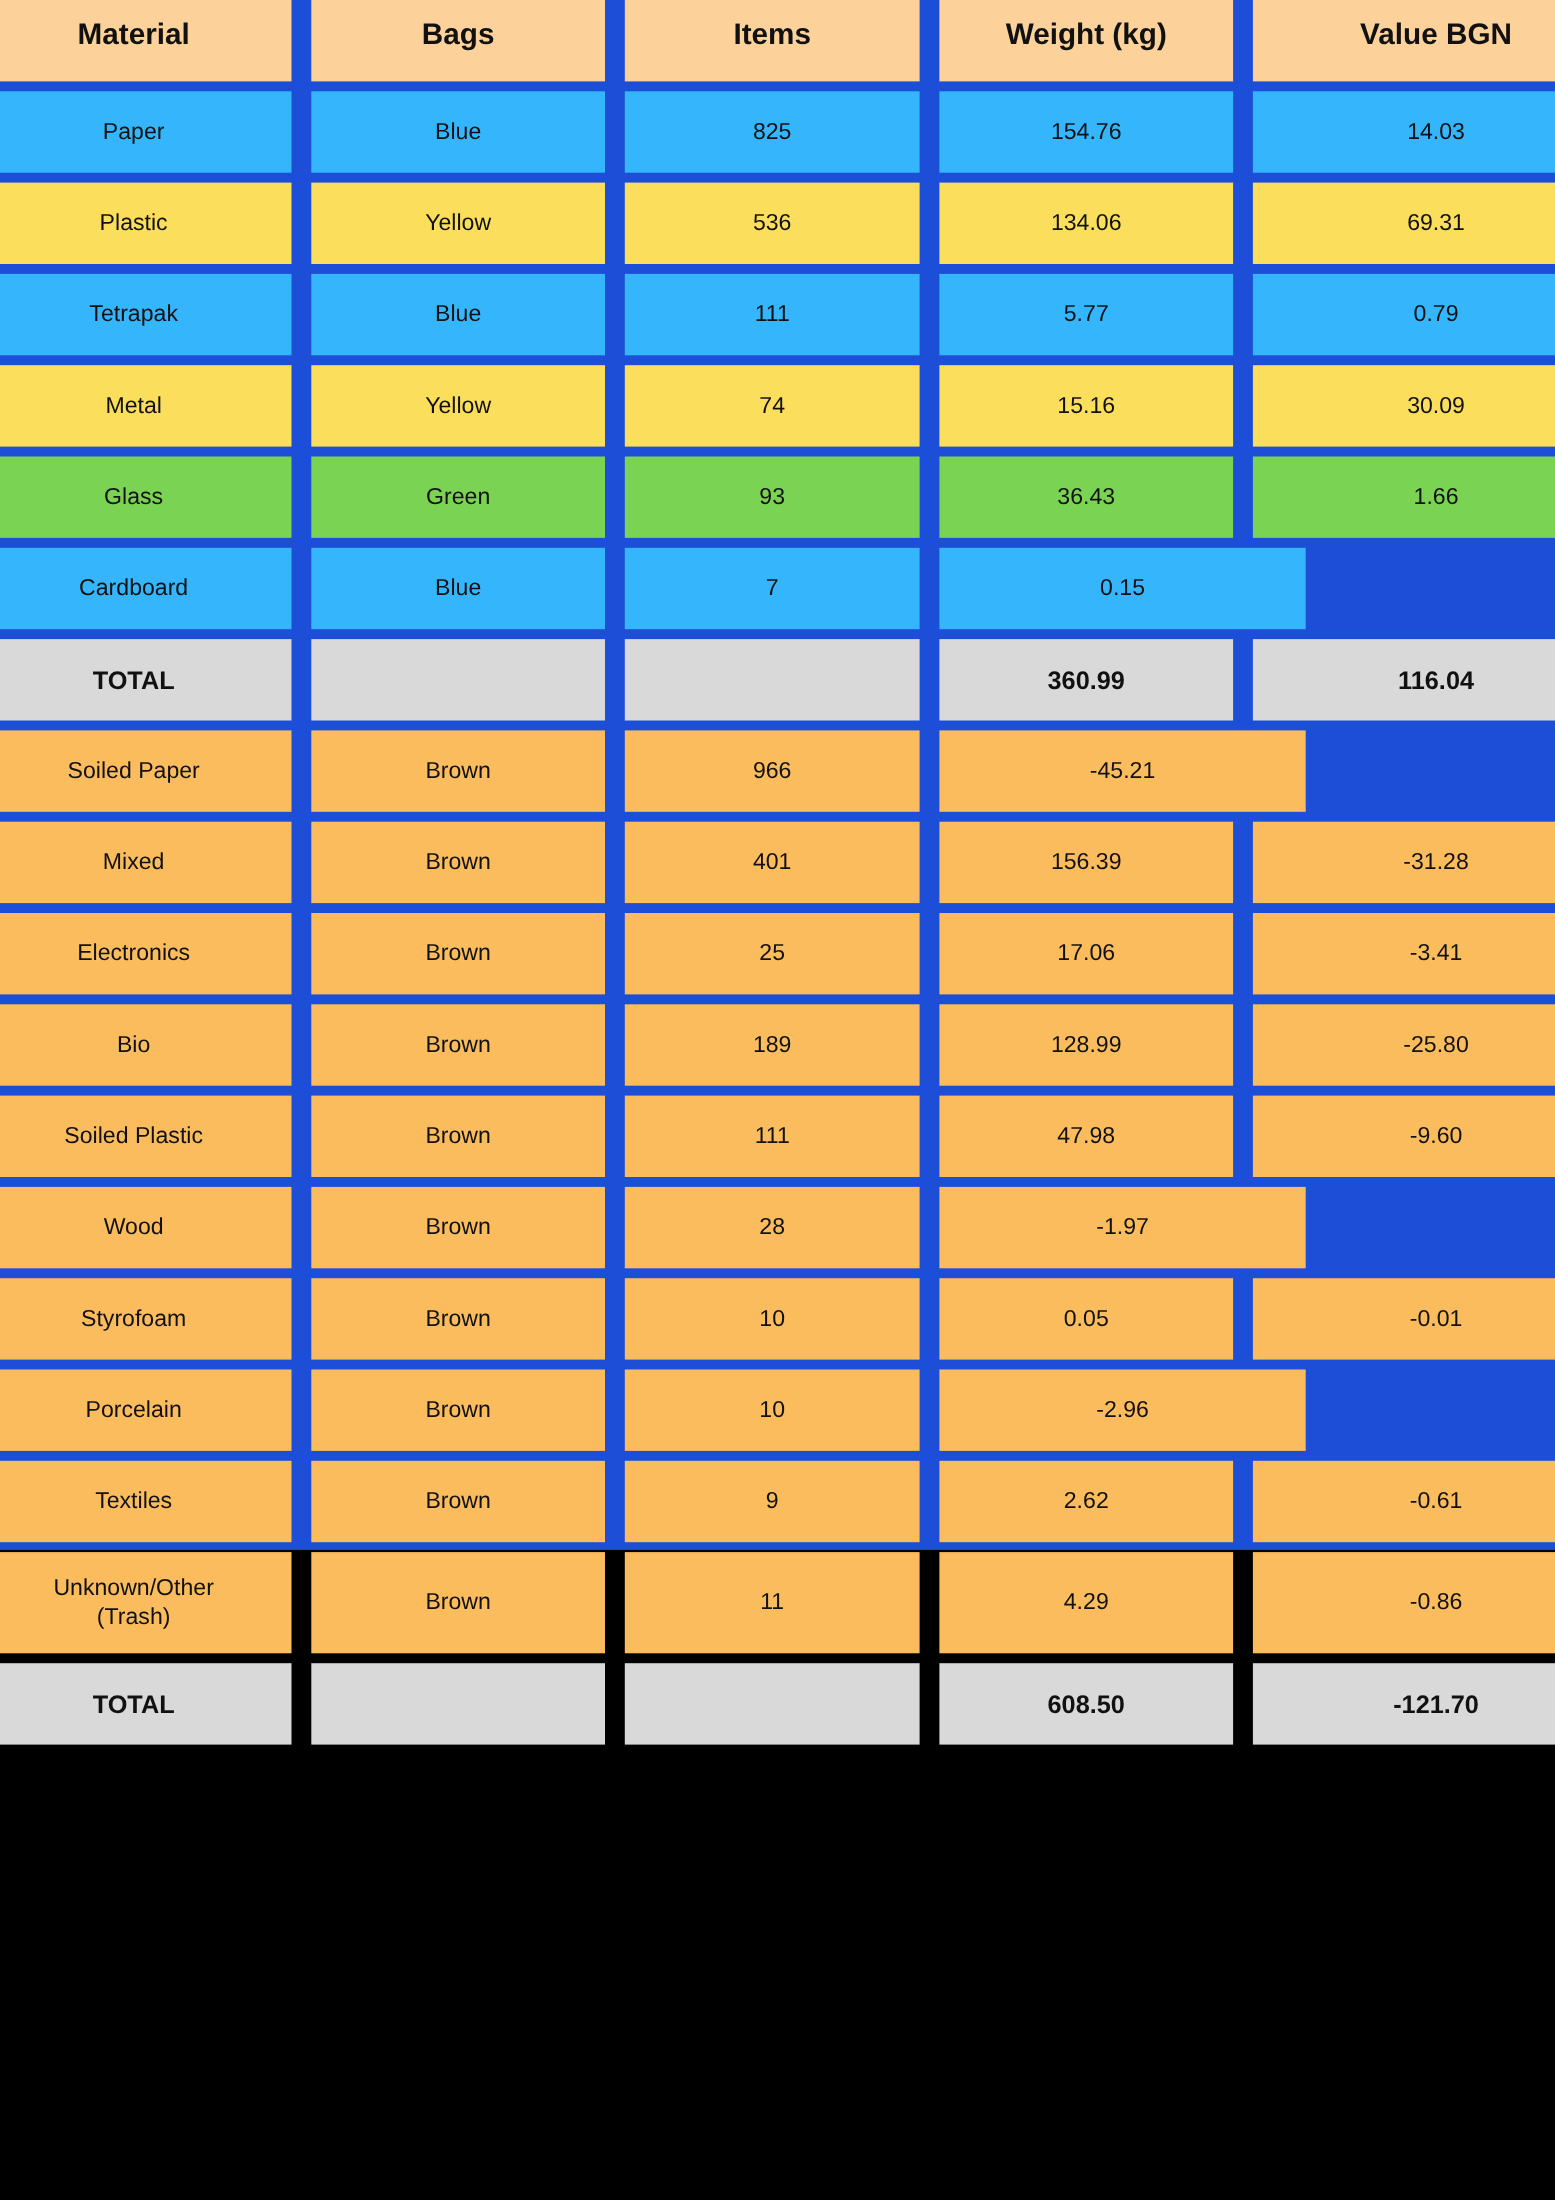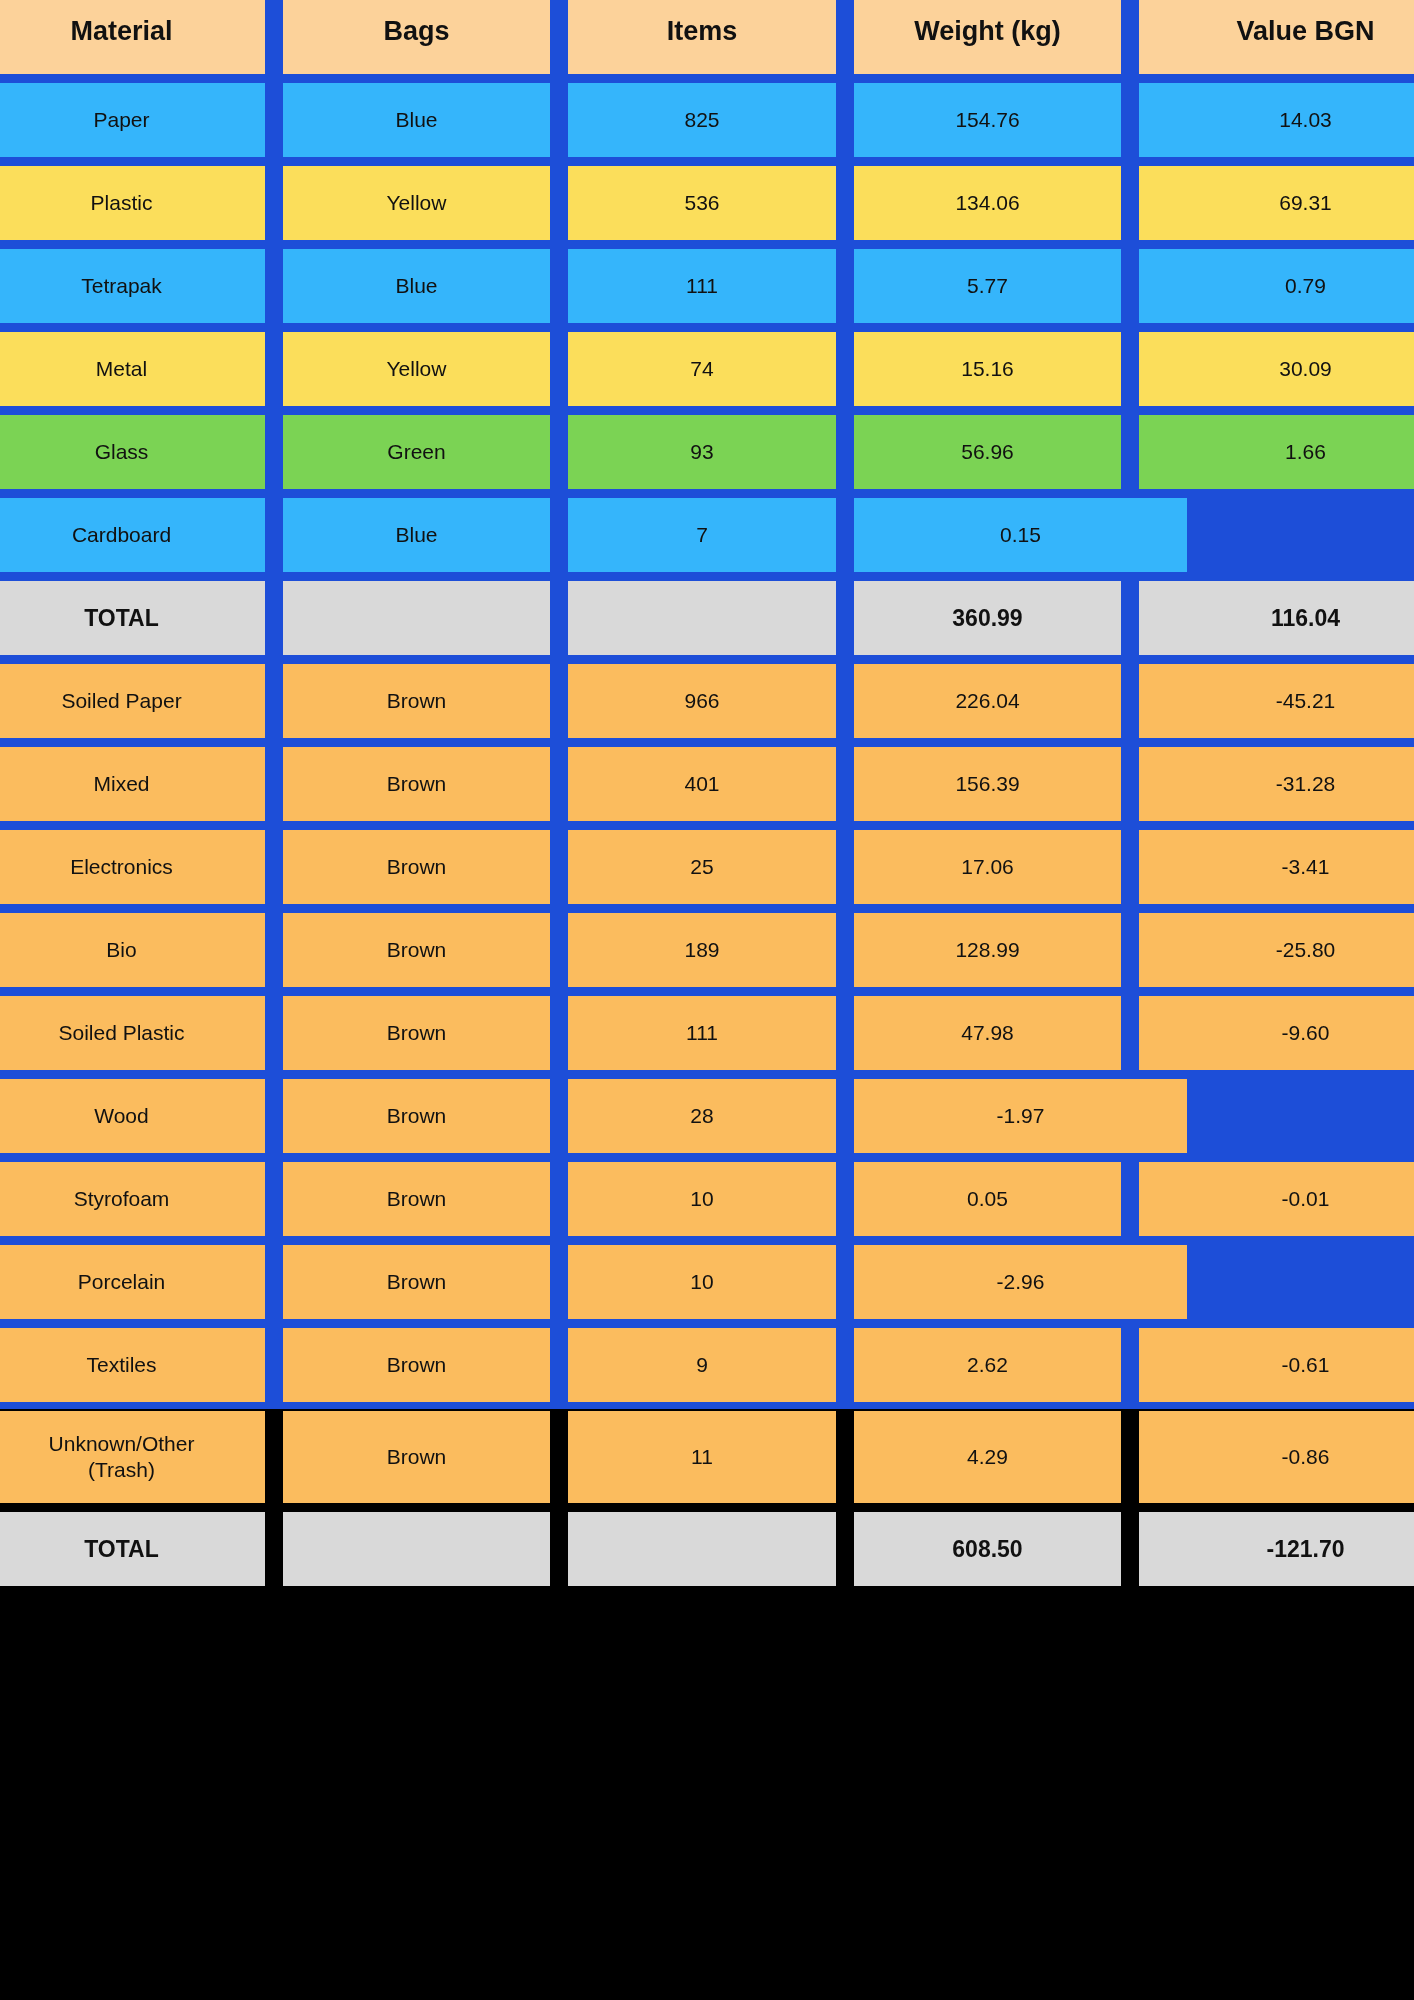--- a/index.html
+++ b/index.html
@@ -100,41 +100,40 @@
         <div class="cell c1 bg-yellow">Metal</div>
         <div class="cell c2 bg-yellow">Yellow</div>
         <div class="cell c3 bg-yellow">74</div>
         <div class="cell c4 bg-yellow">15.16</div>
         <div class="cell c5 bg-yellow">30.09</div>
       </div>
       <div class="row">
         <div class="cell c1 bg-green">Glass</div>
         <div class="cell c2 bg-green">Green</div>
         <div class="cell c3 bg-green">93</div>
-        <div class="cell c4 bg-green">56.96</div>
+        <div class="cell c4 bg-green">36.43</div>
         <div class="cell c5 bg-green">1.66</div>
       </div>
       <div class="row">
         <div class="cell c1 bg-blue">Cardboard</div>
         <div class="cell c2 bg-blue">Blue</div>
         <div class="cell c3 bg-blue">7</div>
         <div class="cell c5 bg-blue">0.15</div>
       </div>
       <div class="row total">
         <div class="cell c1 bg-gray">TOTAL</div>
         <div class="cell c2 bg-gray"></div>
         <div class="cell c3 bg-gray"></div>
         <div class="cell c4 bg-gray">360.99</div>
         <div class="cell c5 bg-gray">116.04</div>
       </div>
       <div class="row">
         <div class="cell c1 bg-orange">Soiled Paper</div>
         <div class="cell c2 bg-orange">Brown</div>
         <div class="cell c3 bg-orange">966</div>
-        <div class="cell c4 bg-orange">226.04</div>
         <div class="cell c5 bg-orange">-45.21</div>
       </div>
       <div class="row">
         <div class="cell c1 bg-orange">Mixed</div>
         <div class="cell c2 bg-orange">Brown</div>
         <div class="cell c3 bg-orange">401</div>
         <div class="cell c4 bg-orange">156.39</div>
         <div class="cell c5 bg-orange">-31.28</div>
       </div>
       <div class="row">

